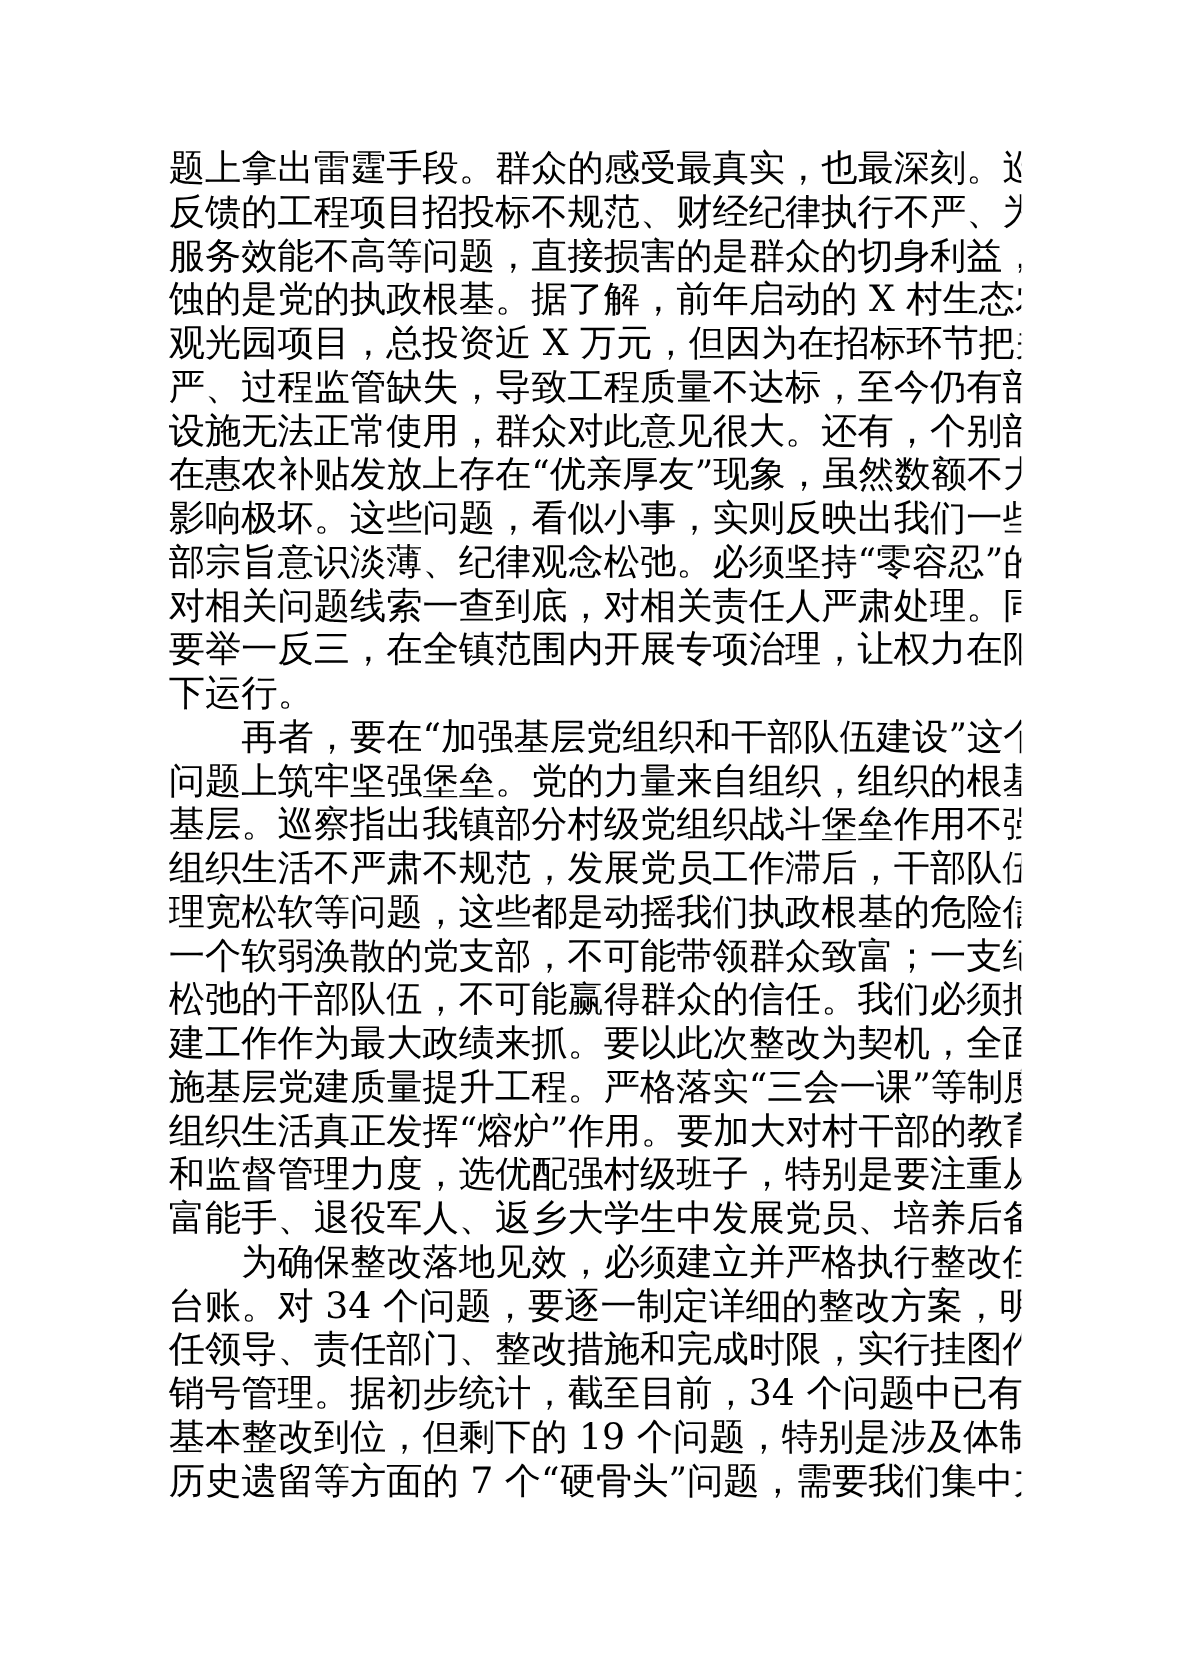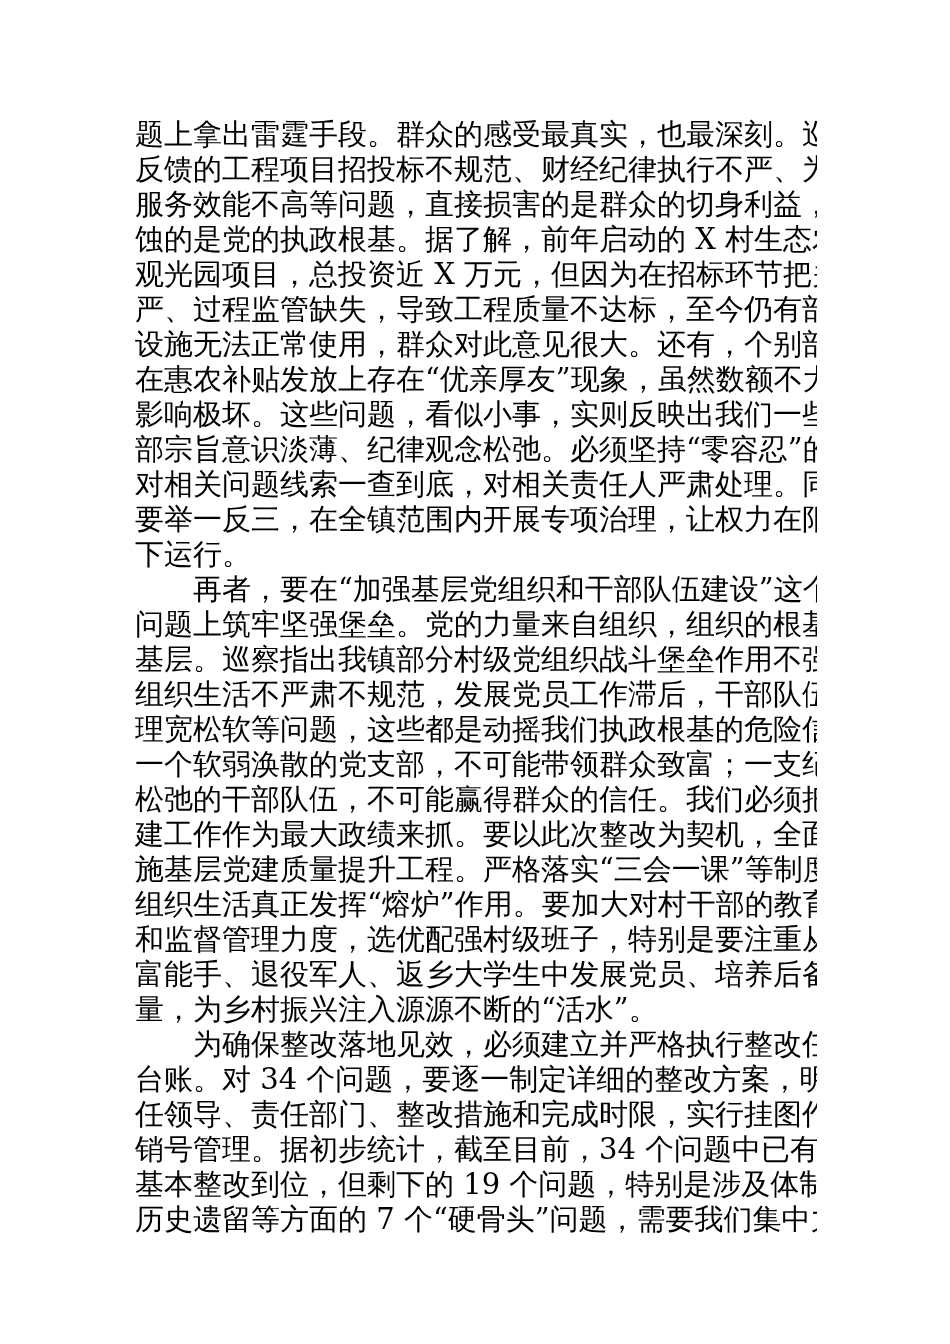--- a/index.html
+++ b/index.html
@@ -70,21 +70,20 @@
         <div class="line">基层。巡察指出我镇部分村级党组织战斗堡垒作用不强，</div>
         <div class="line">组织生活不严肃不规范，发展党员工作滞后，干部队伍管</div>
         <div class="line">理宽松软等问题，这些都是动摇我们执政根基的危险信号</div>
         <div class="line">一个软弱涣散的党支部，不可能带领群众致富；一支纪律</div>
         <div class="line">松弛的干部队伍，不可能赢得群众的信任。我们必须把党</div>
         <div class="line">建工作作为最大政绩来抓。要以此次整改为契机，全面实</div>
         <div class="line">施基层党建质量提升工程。严格落实“三会一课”等制度，让</div>
         <div class="line">组织生活真正发挥“熔炉”作用。要加大对村干部的教育培训</div>
         <div class="line">和监督管理力度，选优配强村级班子，特别是要注重从致</div>
         <div class="line">富能手、退役军人、返乡大学生中发展党员、培养后备力</div>
-        <div class="line flush">量，为乡村振兴注入源源不断的“活水”。</div>
       </div>
       <div class="paragraph">
         <div class="line indent">为确保整改落地见效，必须建立并严格执行整改任务</div>
         <div class="line">台账。对 34 个问题，要逐一制定详细的整改方案，明确责</div>
         <div class="line">任领导、责任部门、整改措施和完成时限，实行挂图作战</div>
         <div class="line">销号管理。据初步统计，截至目前，34 个问题中已有 15 个</div>
         <div class="line">基本整改到位，但剩下的 19 个问题，特别是涉及体制机制、</div>
         <div class="line">历史遗留等方面的 7 个“硬骨头”问题，需要我们集中力量进</div>
       </div>
     </div>

